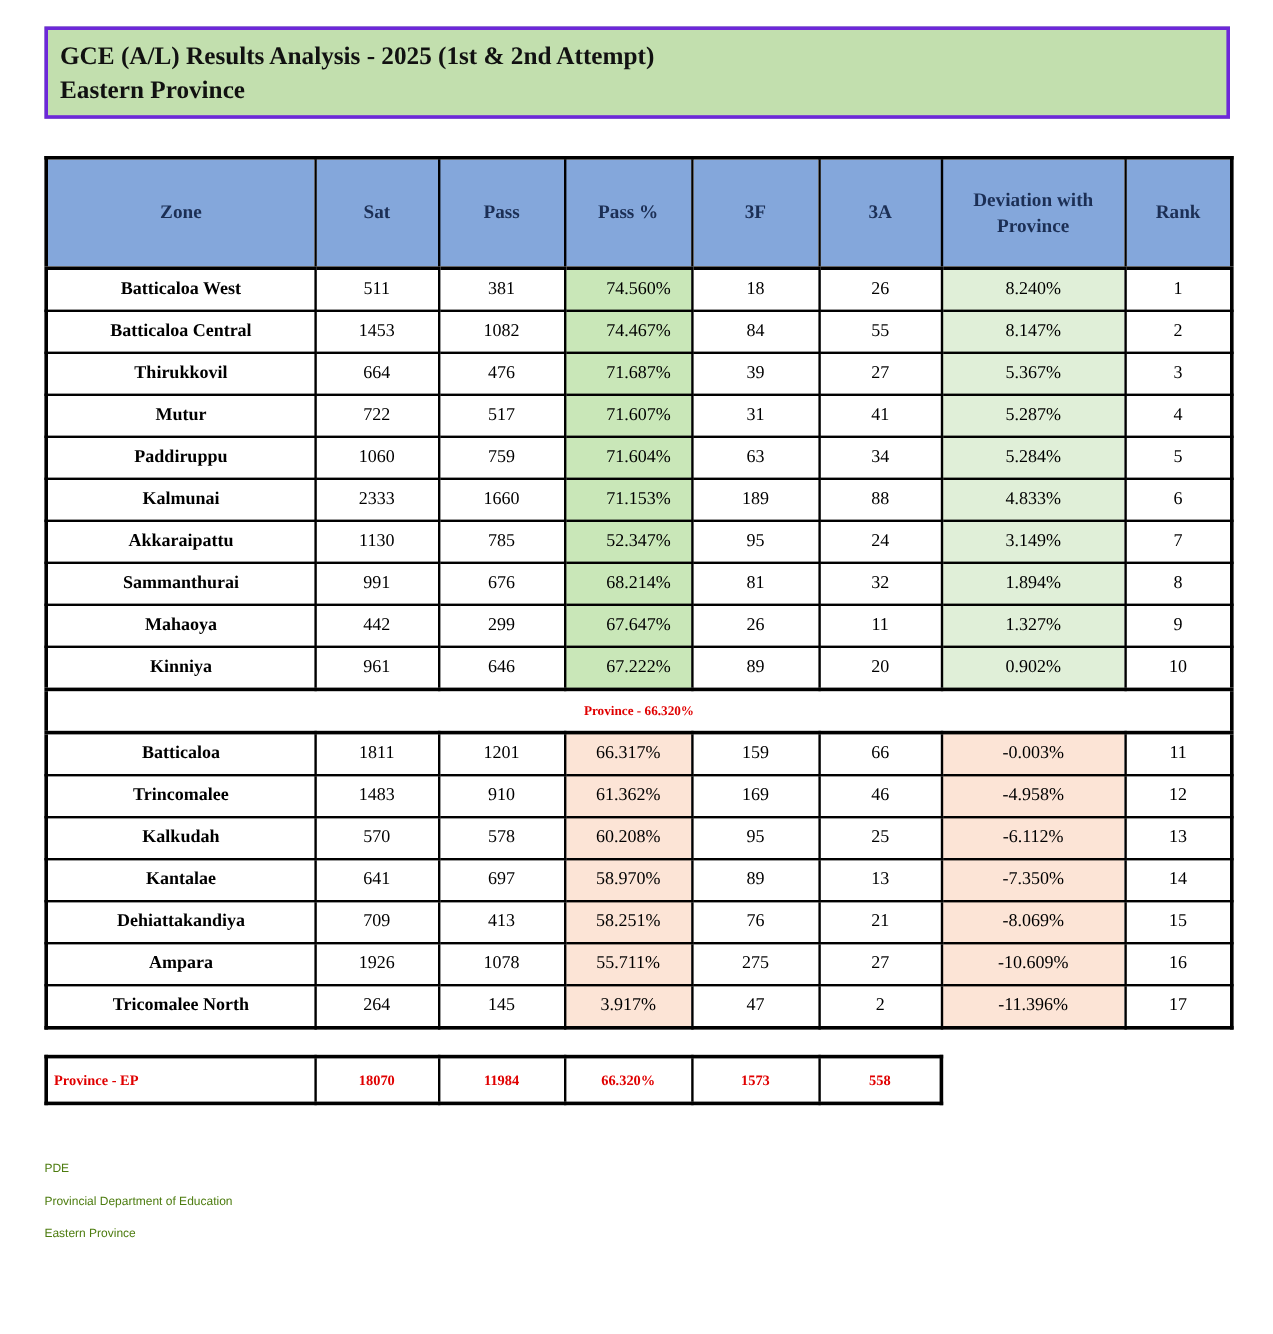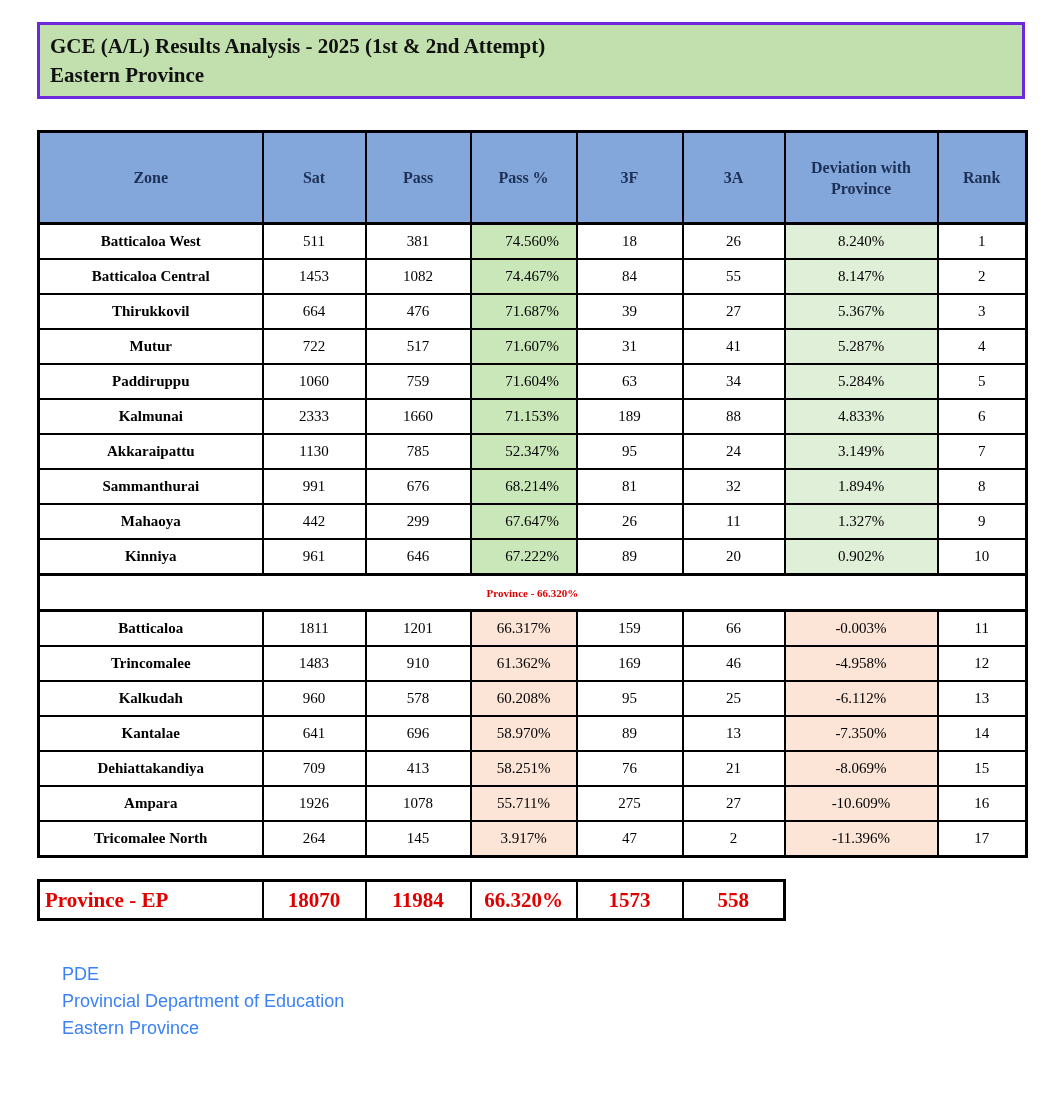--- a/index.html
+++ b/index.html
@@ -89,41 +89,40 @@
   table.summary {
     margin-top: 21px;
     border-collapse: collapse;
     table-layout: fixed;
     width: 748px;
     border: 3px solid #000;
   }
   table.summary td {
     border: 2px solid #000;
     height: 36px;
-    font-size: 21px;
+    font-size: 12px;
     font-weight: bold;
     color: var(--summary-text, #e00000);
     text-align: center;
     vertical-align: middle;
     padding: 0 4px;
     background: #ffffff;
   }
   table.summary td.cell-zone {
     text-align: left;
     padding-left: 5px;
   }
 
   
   .footer {
     margin-top: 40px;
     font-family: "Liberation Sans", "DejaVu Sans", sans-serif;
-    font-size: 18px;
-    color: #3b82f6;
+    font-size: 10px;
+    color: #4d7c0f;
     line-height: 27px;
-    margin-left: 25px;
   }
 </style>
 </head>
 <body>
 
 <div class="page">
 
   <div class="title-box">
     <div class="title-line">GCE (A/L) Results Analysis - 2025 (1st &amp; 2nd Attempt)</div>
     <div class="title-line">Eastern Province</div>
@@ -271,32 +270,32 @@
           <td class="cell-sat">1483</td>
           <td class="cell-pass">910</td>
           <td class="cell-pass-pct">61.362%</td>
           <td class="cell-f3">169</td>
           <td class="cell-a3">46</td>
           <td class="cell-deviation">-4.958%</td>
           <td class="cell-rank">12</td>
         </tr>
         <tr class="below">
           <td class="cell-zone">Kalkudah</td>
-          <td class="cell-sat">960</td>
+          <td class="cell-sat">570</td>
           <td class="cell-pass">578</td>
           <td class="cell-pass-pct">60.208%</td>
           <td class="cell-f3">95</td>
           <td class="cell-a3">25</td>
           <td class="cell-deviation">-6.112%</td>
           <td class="cell-rank">13</td>
         </tr>
         <tr class="below">
           <td class="cell-zone">Kantalae</td>
           <td class="cell-sat">641</td>
-          <td class="cell-pass">696</td>
+          <td class="cell-pass">697</td>
           <td class="cell-pass-pct">58.970%</td>
           <td class="cell-f3">89</td>
           <td class="cell-a3">13</td>
           <td class="cell-deviation">-7.350%</td>
           <td class="cell-rank">14</td>
         </tr>
         <tr class="below">
           <td class="cell-zone">Dehiattakandiya</td>
           <td class="cell-sat">709</td>
           <td class="cell-pass">413</td>

